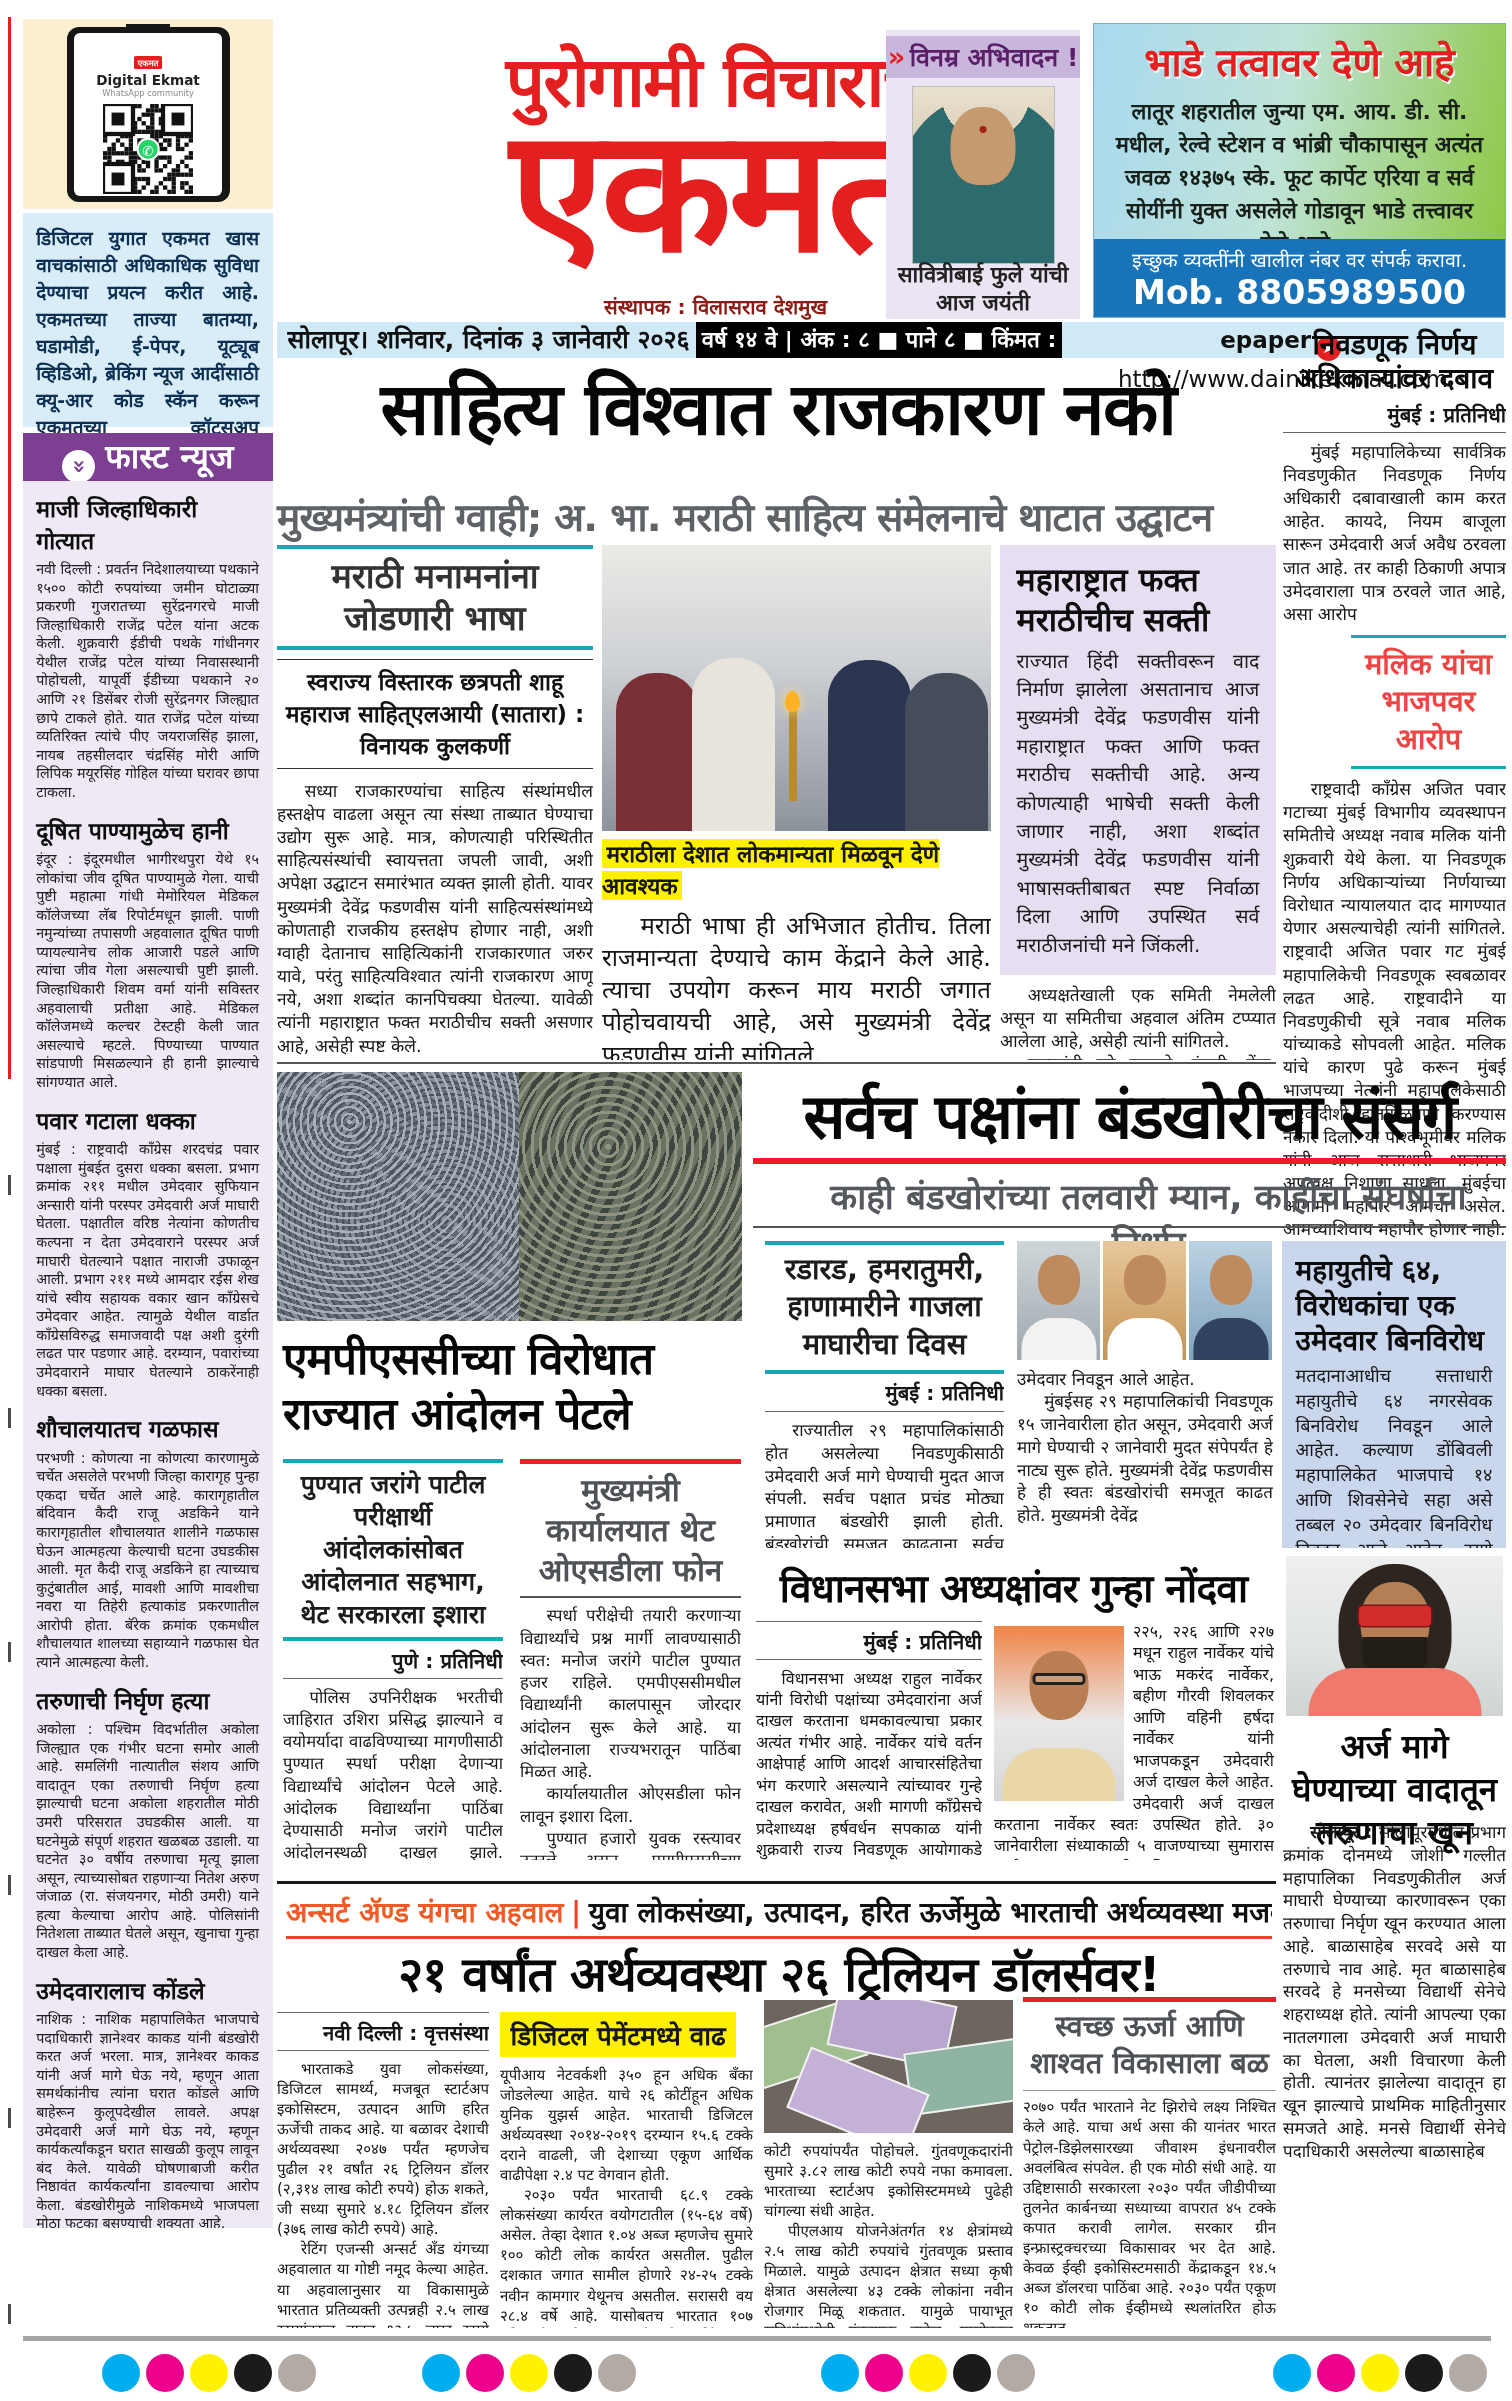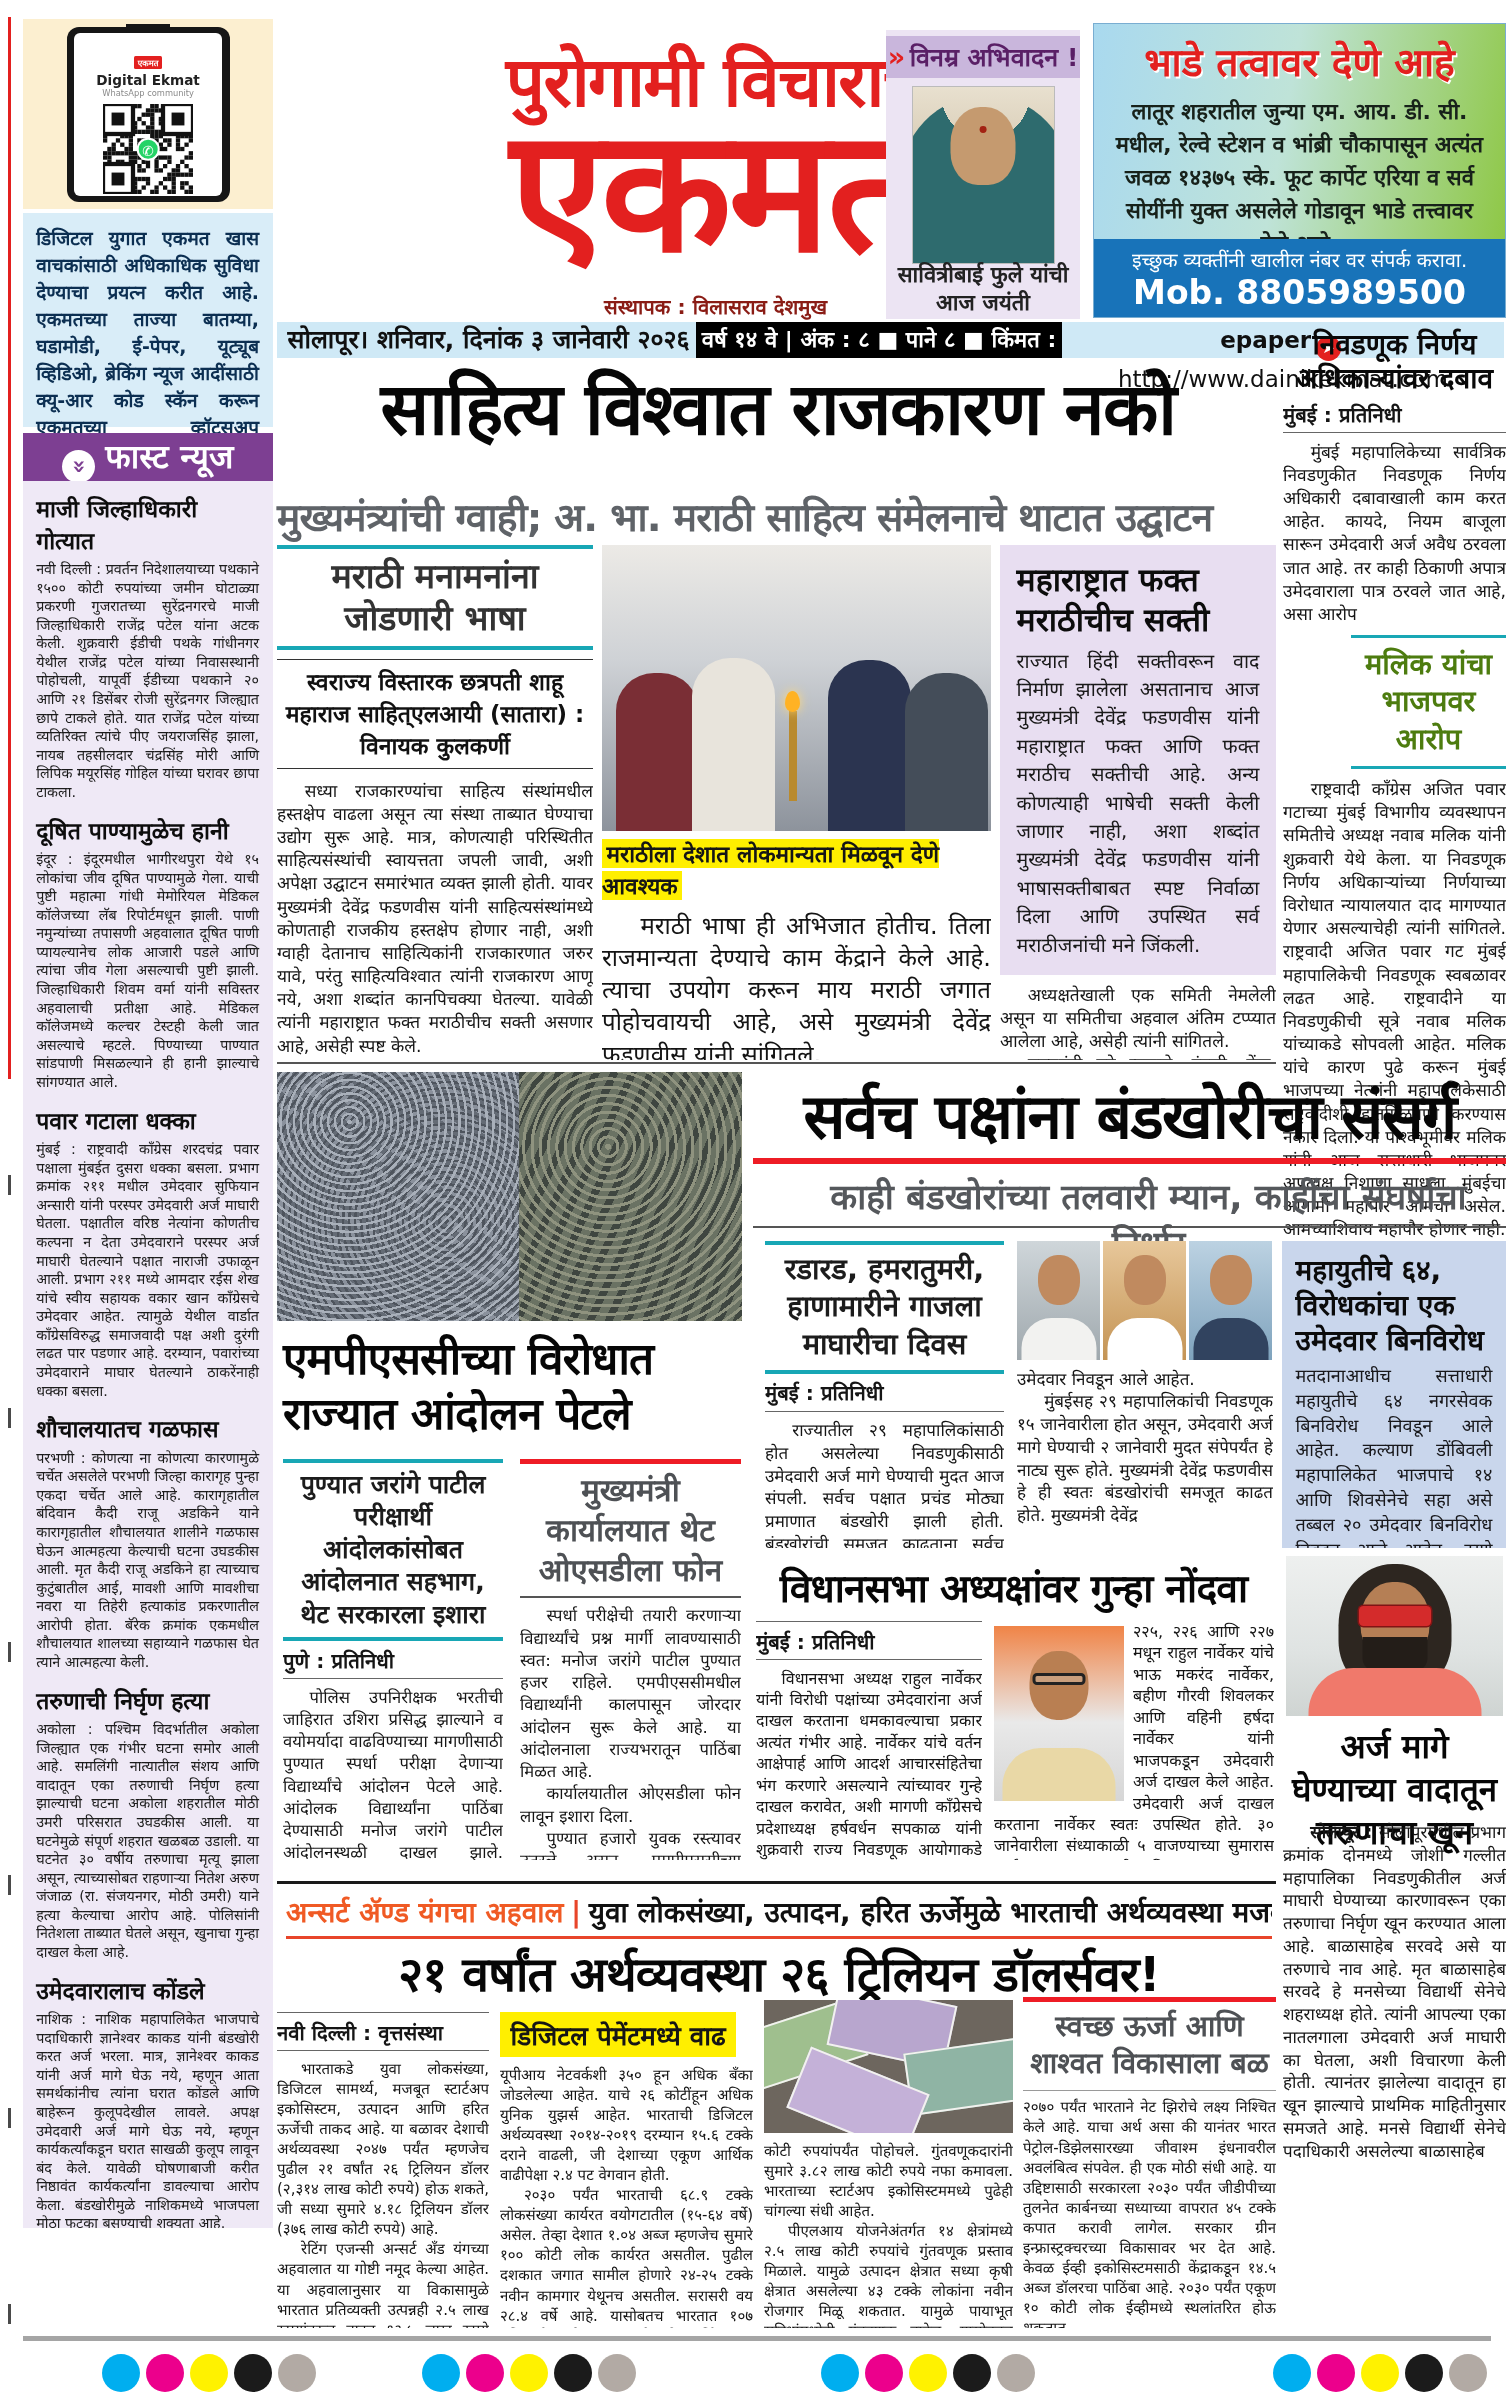--- a/index.html
+++ b/index.html
@@ -91,23 +91,23 @@
   .lav-box { background:#e8def1; padding:15px 16.6px; }
   .lav-title { font-size:32px; font-weight:bold; line-height:1.25; color:#0c0c0c; margin-bottom:7.5px; }
   .lav-body { font-size:19.6px; line-height:1.45; color:#191919; text-align:justify; }
   .lav-col .body-text { margin-top:9px; }
 
   .hrule { background:#555; height:1.5px; }
 
   
   .press-col { left:1283px; top:328px; width:223px; height:941px; }
   .press-head { font-size:28px; font-weight:bold; text-align:center; line-height:1.2; color:#090909; }
-  .dateline { font-size:20.3px; font-weight:bold; text-align:left; padding:4.5px 0; }
+  .dateline { font-size:20.3px; font-weight:bold; text-align:right; padding:4.5px 0; }
   .dl-rule { border-bottom:1.5px solid #666; margin-bottom:7.5px; }
-  .pull-quote { border-top:3px solid #18a7b5; border-bottom:3px solid #18a7b5; margin:9px 0 9px 68px; padding:7.5px 0; font-size:29px; font-weight:bold; color:#4d7c0f; text-align:center; line-height:1.3; }
+  .pull-quote { border-top:3px solid #18a7b5; border-bottom:3px solid #18a7b5; margin:9px 0 9px 68px; padding:7.5px 0; font-size:29px; font-weight:bold; color:#ef4444; text-align:center; line-height:1.3; }
 
   
   .reb-headline { left:753px; top:1072px; width:753px; font-size:62px; font-weight:bold; color:#060606; text-align:center; white-space:nowrap; letter-spacing:-1.5px; }
   .red-rule { background:#ee1c25; }
   .reb-subhead { left:791px; top:1172px; width:715px; font-size:35px; font-weight:bold; color:#55585c; text-align:center; }
   .sub-head-teal { font-size:29px; font-weight:bold; color:#1c1c1c; text-align:center; line-height:1.3; padding:6px 0; }
   .reb-left { left:765px; top:1241px; width:239px; height:307px; }
   .reb-mid { left:1017px; top:1241px; width:256px; height:307px; }
   .headshots { display:flex; gap:3px; }
   .headshot { width:83px; height:119px; position:relative; overflow:hidden; }

